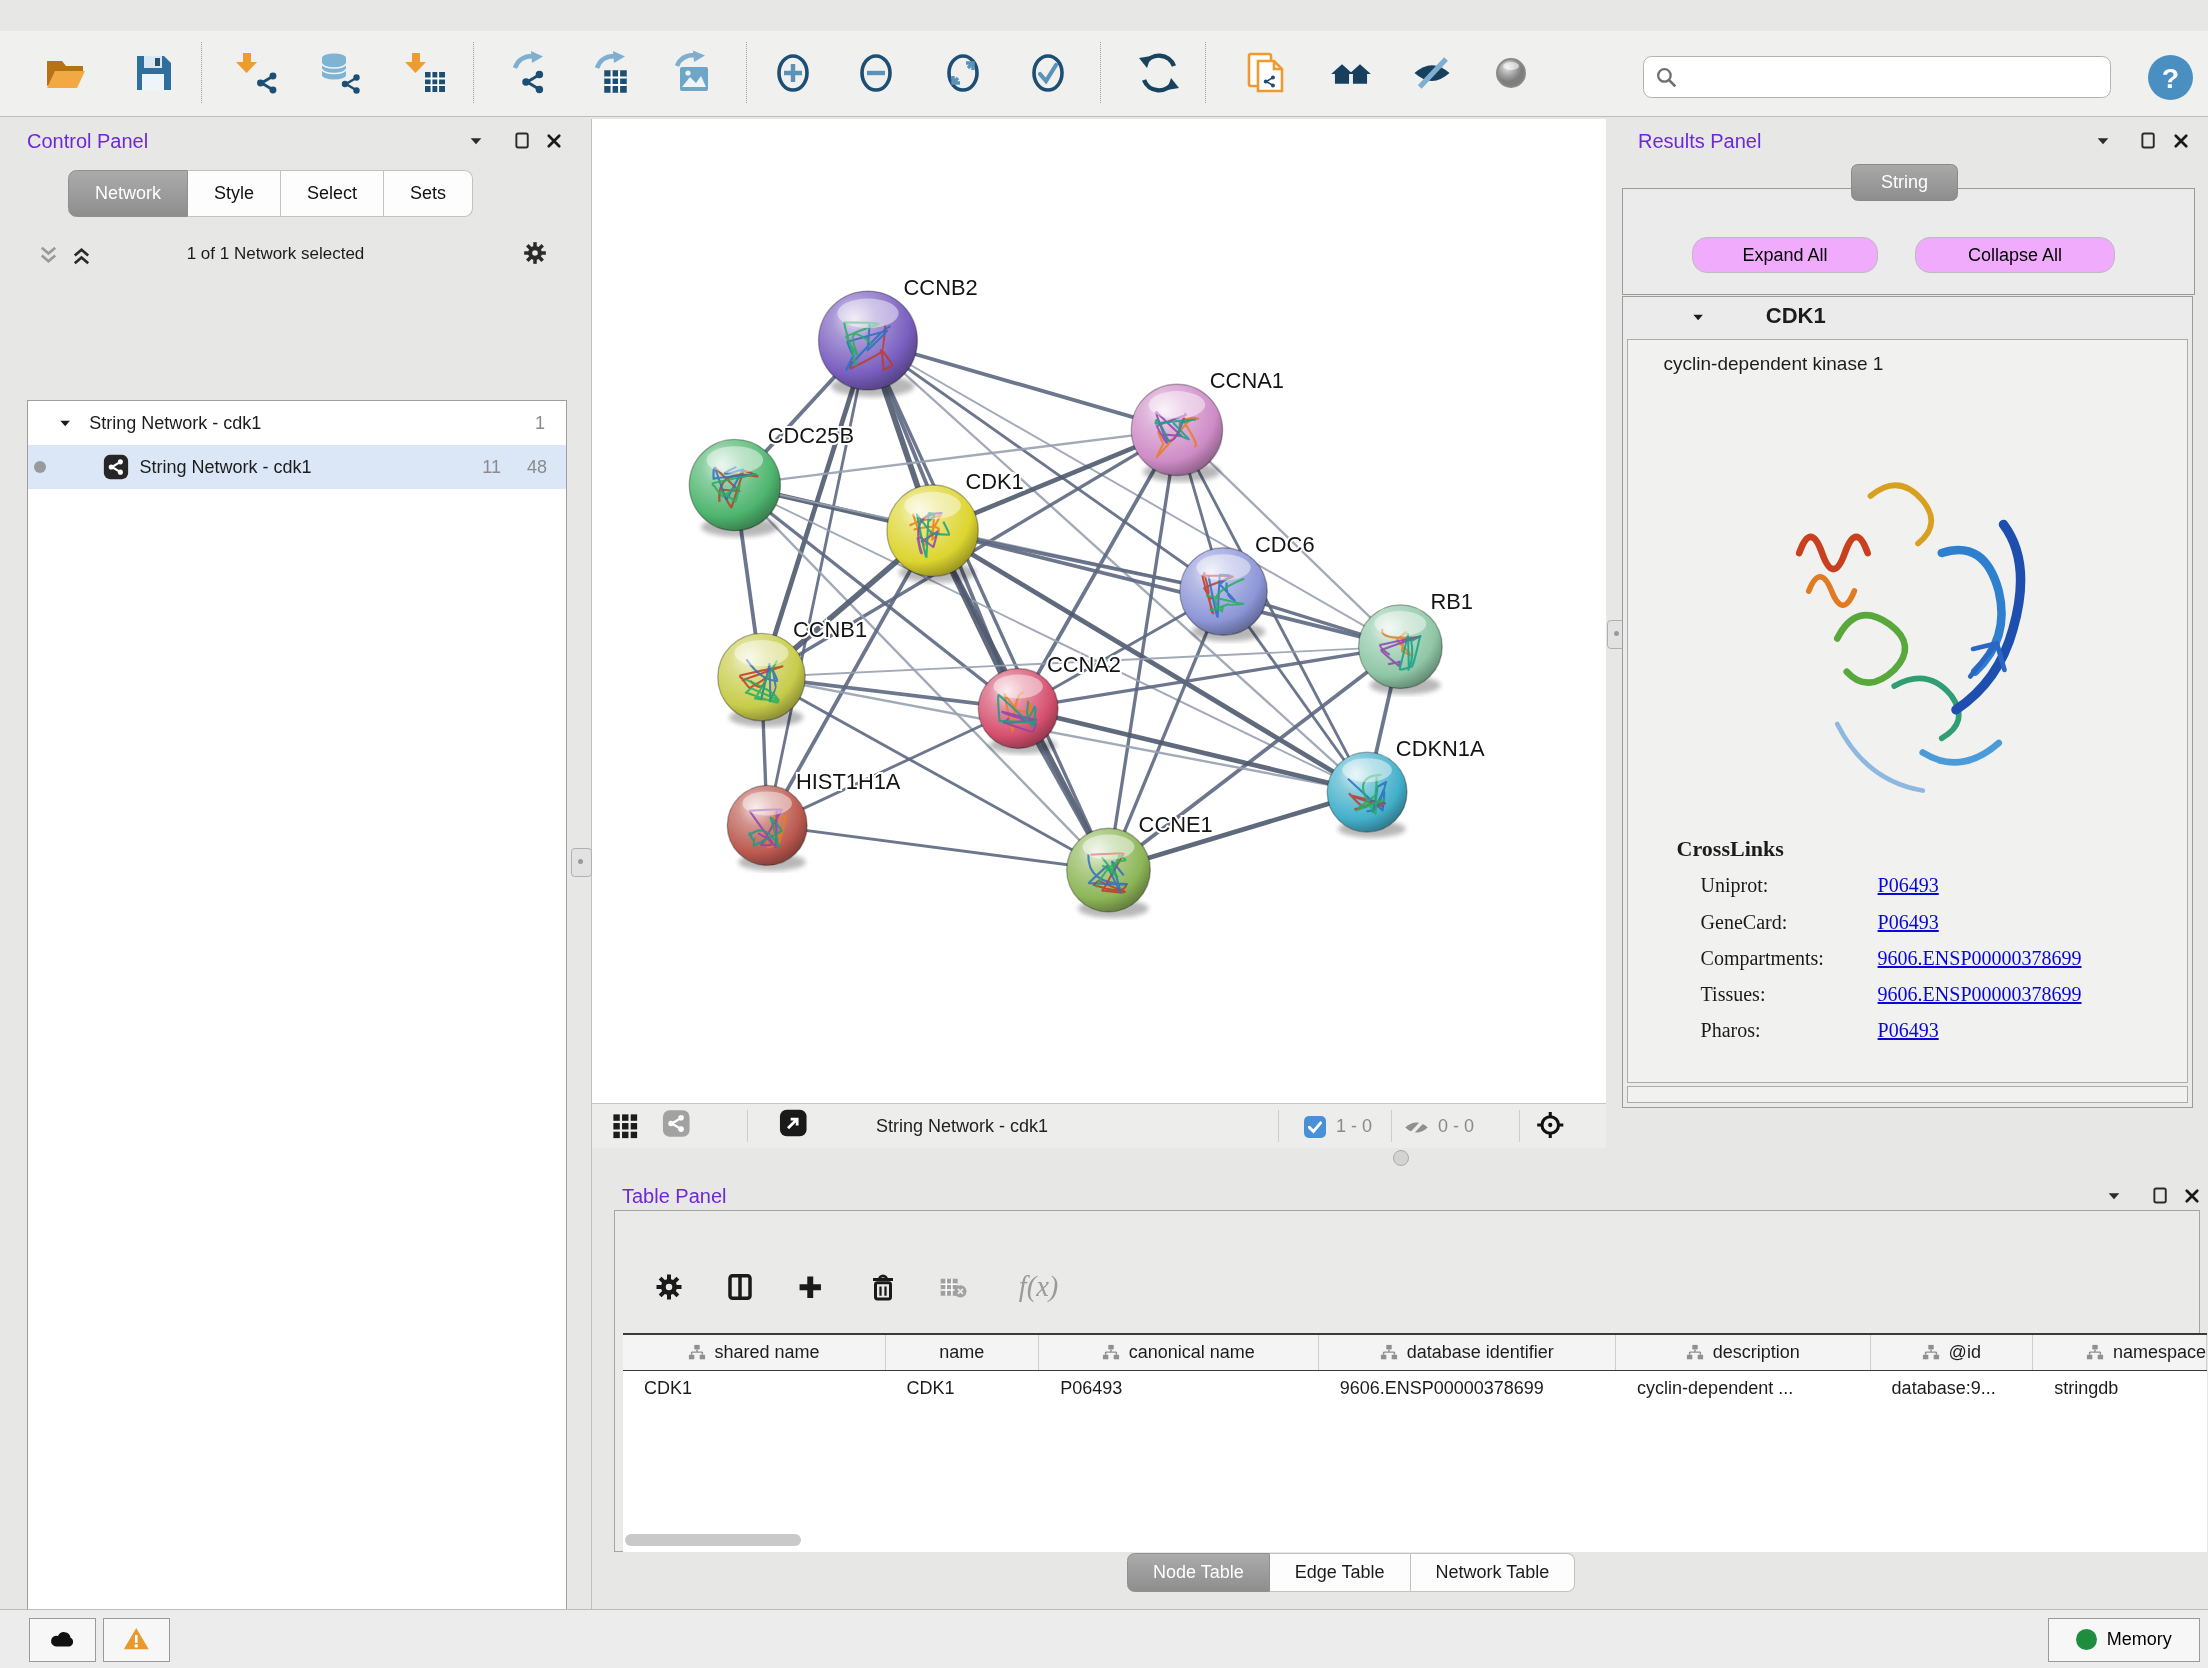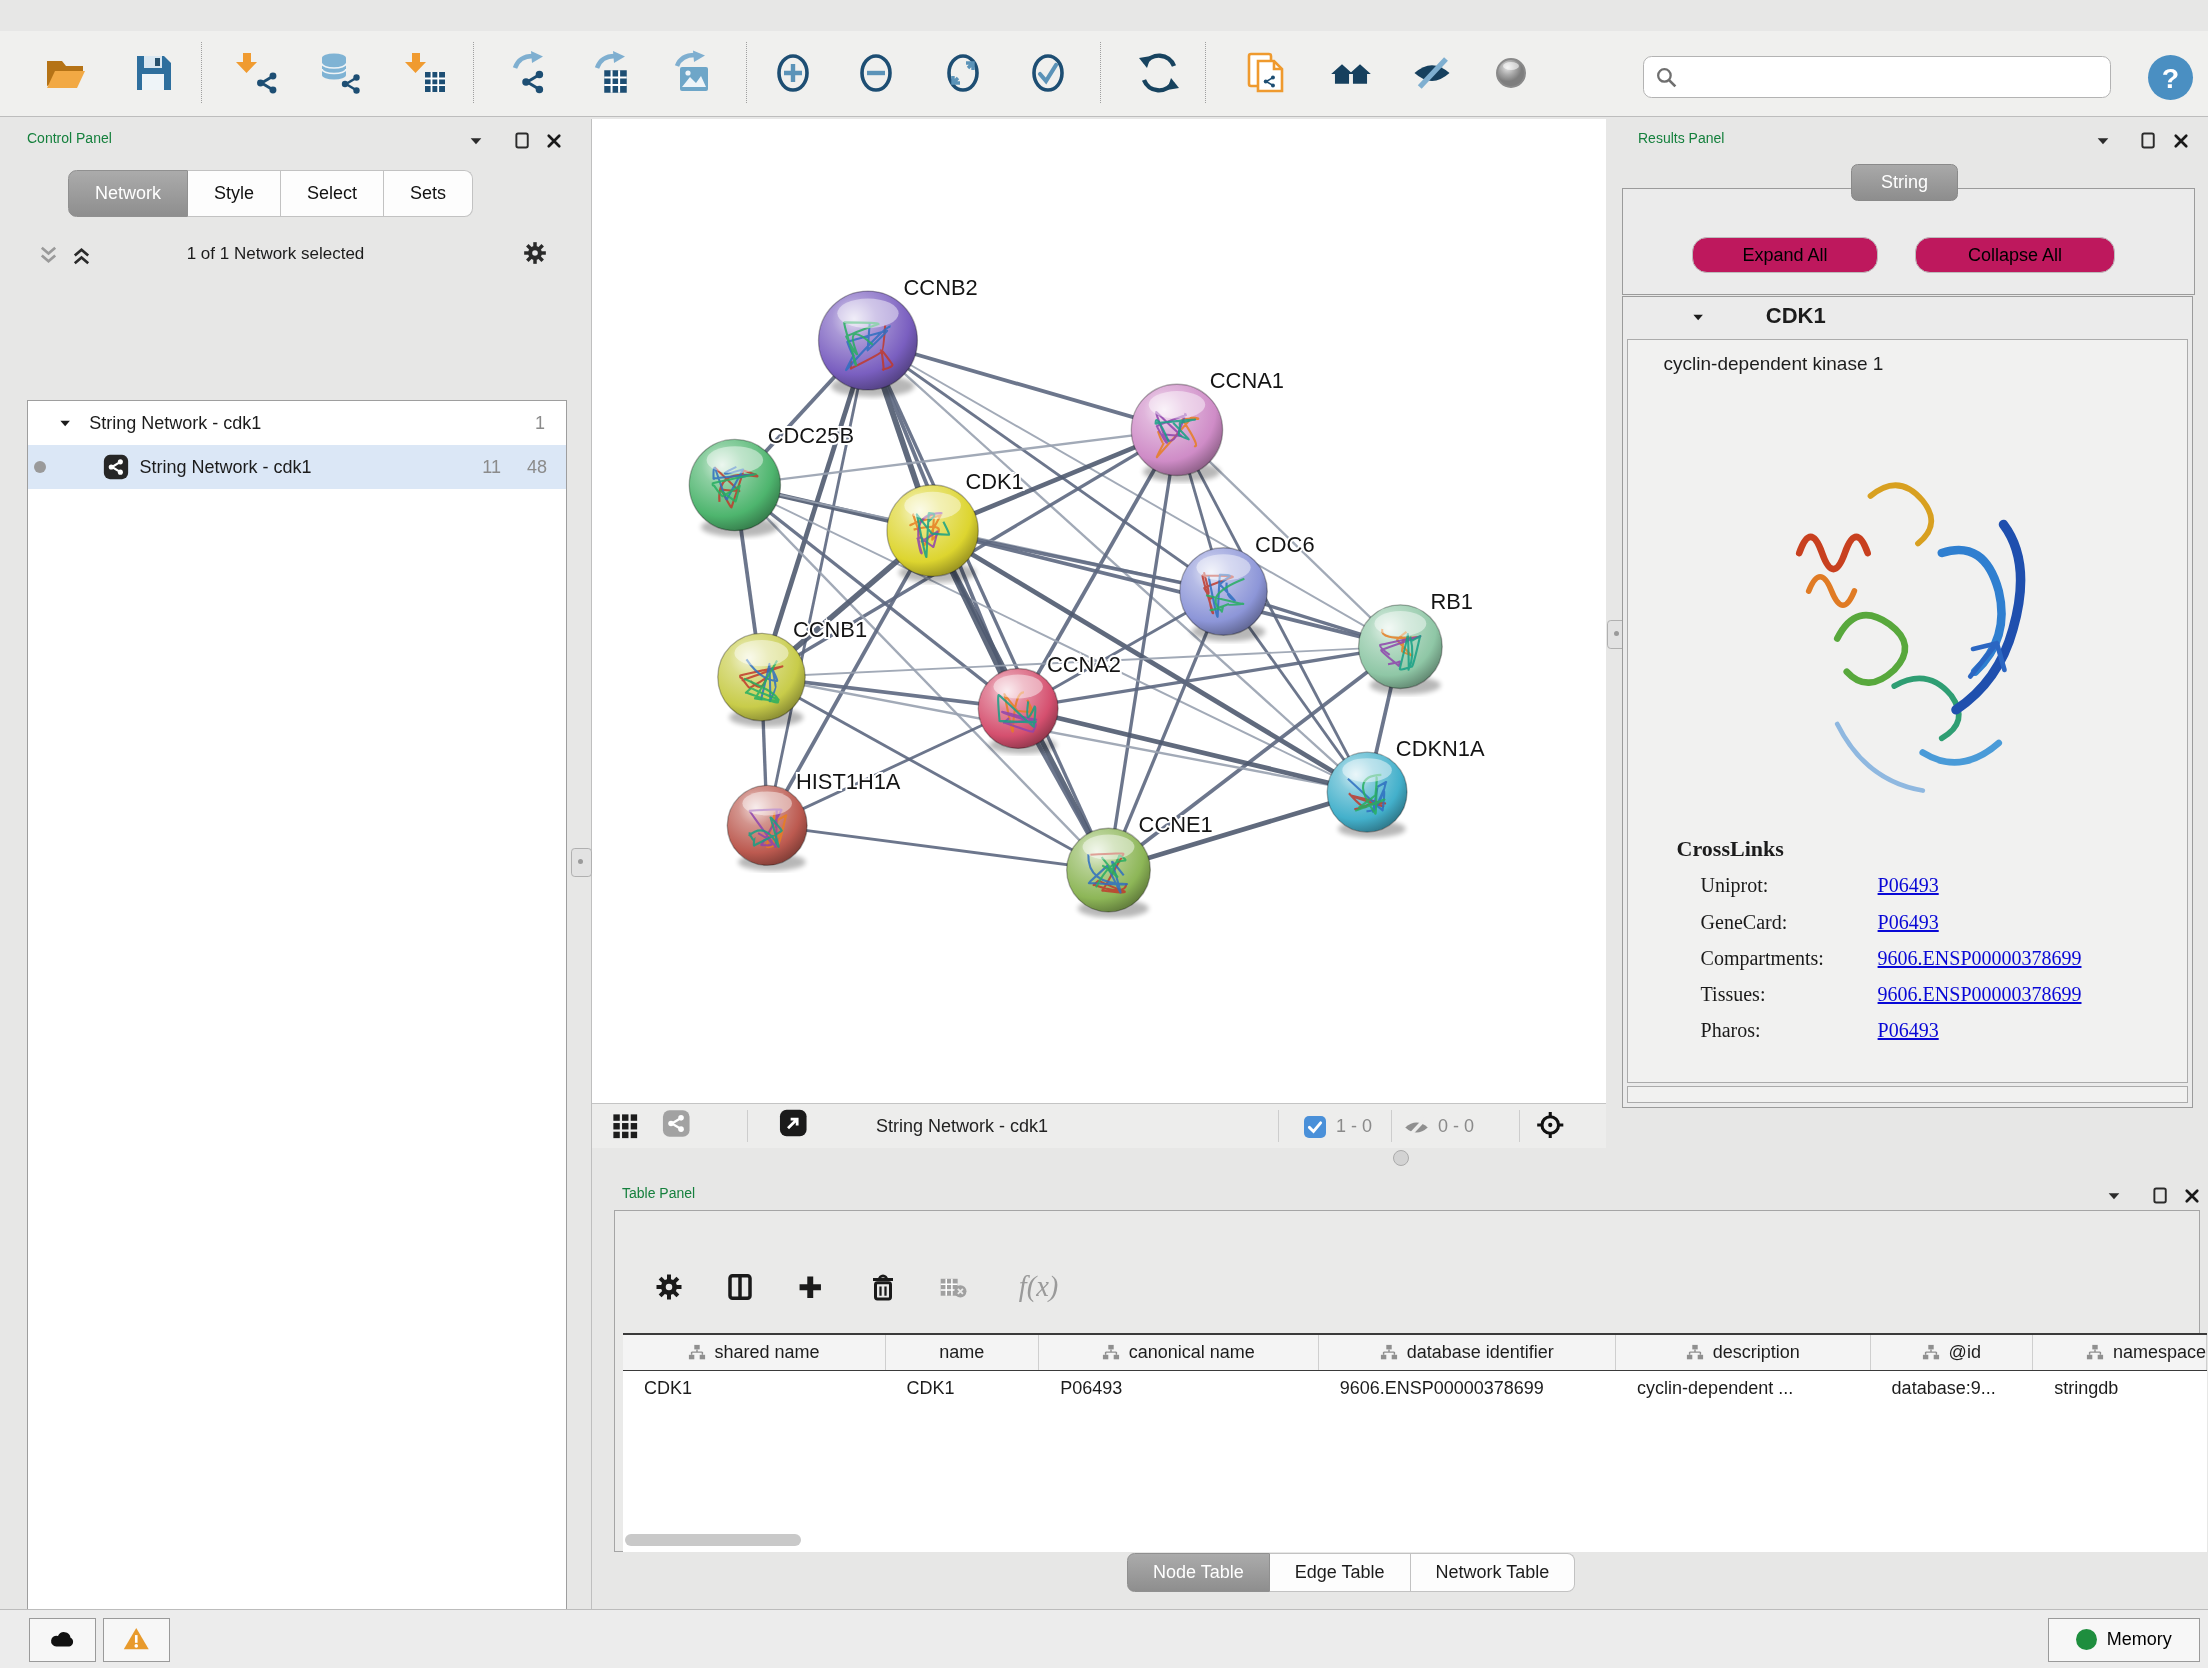--- a/index.html
+++ b/index.html
@@ -15,42 +15,42 @@
   .toolbar{left:0;top:31px;width:2208px;height:85px;background:#f0f0ee;border-bottom:1px solid #bdbdbd;}
   .tbtn{position:absolute;top:8.6px;width:61px;height:67px;display:flex;align-items:center;justify-content:center;
         background:none;border:0;padding:0;cursor:default;}
   .vdiv{position:absolute;top:11.4px;height:61px;width:0;border-left:1.9px dotted #9f9f9f;}
   .searchbox{position:absolute;left:1643px;top:25px;width:468px;height:42px;background:#fff;border:1.9px solid #b3b3b3;
              border-radius:8.6px;display:flex;align-items:center;padding-left:9.5px;box-sizing:border-box;}
   .searchbox input{border:0;outline:none;flex:1;font-size:17px;font-family:inherit;background:transparent;}
   .helpbtn{position:absolute;left:2148px;top:24px;width:45px;height:45px;border-radius:50%;background:#4a8fc2;
            color:#fff;font-size:28.5px;font-weight:bold;text-align:center;line-height:45px;border:0;}
   
-  .phead{position:absolute;font-size:14px;color:#15803d;}
+  .phead{position:absolute;font-size:20px;color:#6d28d9;}
   .pctl{position:absolute;top:0;width:28.5px;height:28.5px;display:flex;align-items:center;justify-content:center;background:none;border:0;padding:0;}
   .tabbar{position:absolute;display:flex;}
   .tab{height:45px;line-height:45px;padding:0 26px;font-size:18px;background:#fdfdfd;color:#111;
        border:1px solid #c2c2c2;border-left:0;text-align:center;}
   .tab:first-child{border-left:1px solid #c2c2c2;border-radius:8.6px 0 0 8.6px;}
   .tab:last-child{border-radius:0 8.6px 8.6px 0;}
   .tab.sel{background:linear-gradient(#ababab,#8e8e8e);color:#fff;border-color:#909090;}
   
   .ctree{left:27px;top:281px;width:538px;height:1306px;background:#fff;border:1px solid #9e9e9e;}
   .trow{position:relative;height:44px;display:flex;align-items:center;font-size:18px;}
   .trow.sel{background:#dbe7f6;}
   .tnum{color:#8b8b8b;}
   
   .canvas{left:592px;top:119px;width:1014px;height:984px;background:#fff;}
   .nettb{left:592px;top:1103px;width:1014px;height:44px;background:#ededec;border-top:1px solid #c4c4c4;}
   .ndiv{position:absolute;top:5.7px;height:32px;border-left:1px solid #cdcdcd;}
   .ncount{position:absolute;top:0;height:44px;line-height:44px;font-size:18px;color:#8a8a8a;}
   .netname{position:absolute;left:284px;top:0;height:44px;line-height:44px;font-size:18px;color:#222;}
   
   .rbox{position:absolute;border:1px solid #9b9b9b;background:#ebebeb;}
-  .rbtn{position:absolute;height:36px;background:#be185d;border:1px solid #bcbcbc;border-radius:15px;font-size:18px;font-family:inherit;}
+  .rbtn{position:absolute;height:36px;background:#f0abfc;border:1px solid #bcbcbc;border-radius:15px;font-size:18px;font-family:inherit;}
   .stringtab{position:absolute;left:234px;top:45px;width:105px;height:35px;background:linear-gradient(#a9a9a9,#8d8d8d);
              color:#fff;font-size:18px;text-align:center;line-height:35px;border-radius:6.7px;border:1px solid #8a8a8a;}
   .xl-row{display:flex;font-family:"Liberation Serif","DejaVu Serif",serif;font-size:20px;margin:13.3px 0 0 73px;}
   .xl-label{width:177px;color:#1a1a1a;}
   .xl-link{color:#0908d6;text-decoration:underline;}
   
   .tpbox{left:613px;top:1210px;width:1586px;height:342px;background:#eaeae9;border:1px solid #a5a5a5;box-sizing:border-box;}
   .ttbtn{position:absolute;top:53px;width:53px;height:46px;background:none;border:0;display:flex;align-items:center;justify-content:center;}
   .ttable{position:absolute;left:8px;top:122px;width:1584px;height:219px;background:#fff;}
   .thead{display:flex;height:38px;background:#f4f4f4;border-top:2.9px solid #3a3a3a;border-bottom:1.9px solid #3a3a3a;box-sizing:border-box;}

